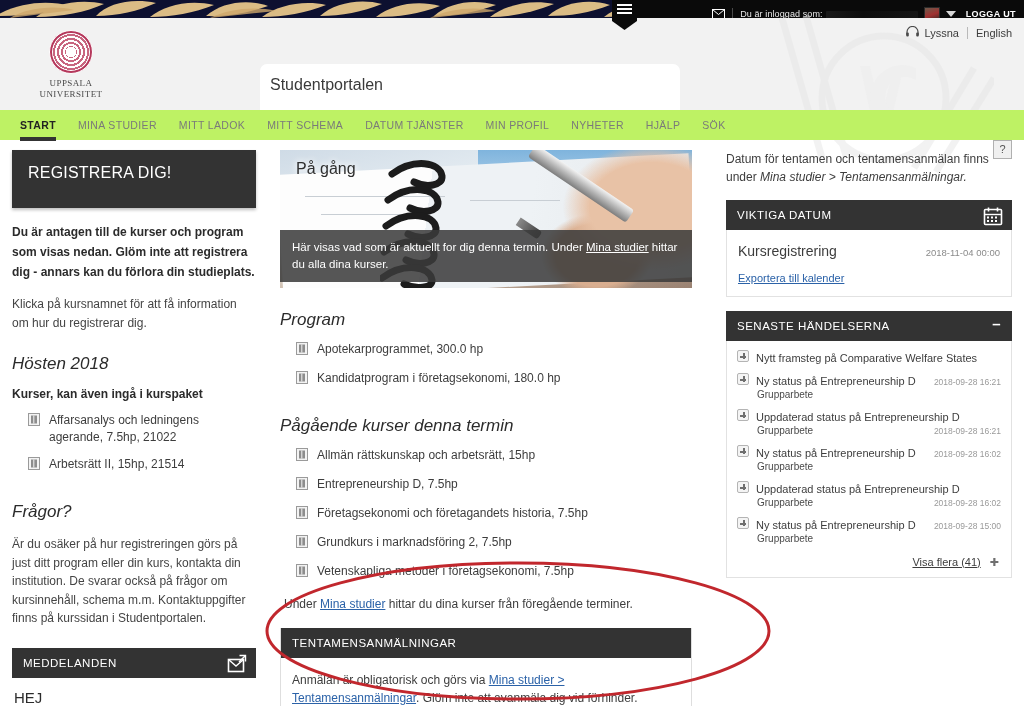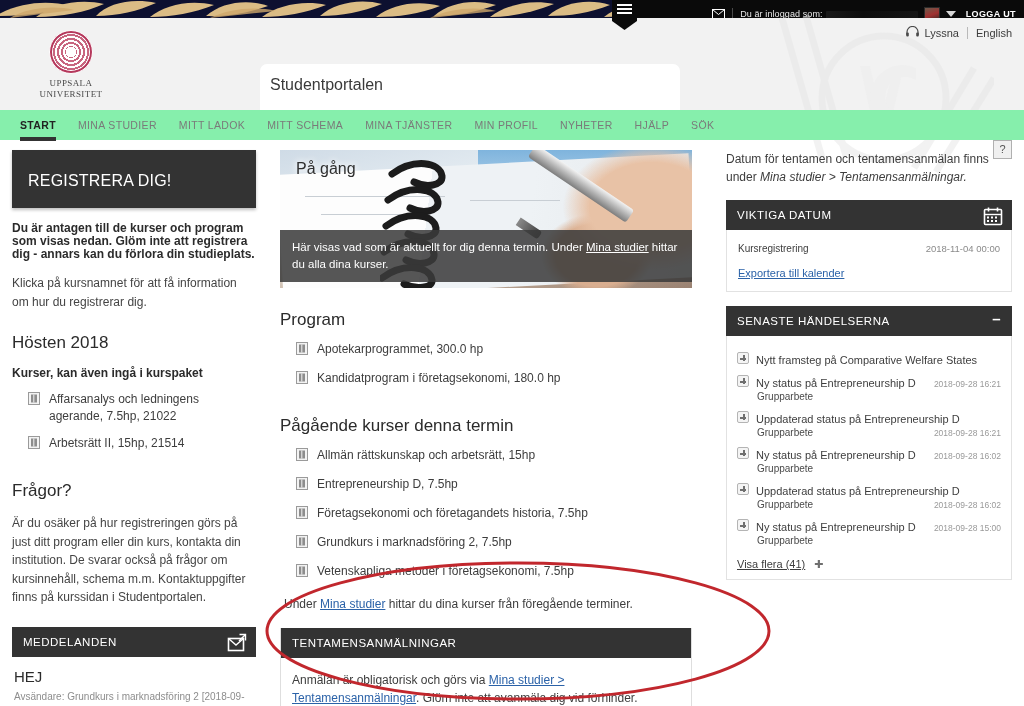--- a/index.html
+++ b/index.html
@@ -93,21 +93,21 @@
   #utilbar {
     position:absolute; right:12px; top:8px;
     display:flex; align-items:center; font-size:11px; color:#3c3c3c;
   }
   #utilbar .vl { width:1px; height:12px; background:#b9b9b9; margin:0 8px; }
   .hp-ico { margin-right:5px; display:inline-block; }
 
   
   #nav {
     position:absolute; top:110px; left:0; width:1024px; height:30px;
-    background:#86efac;
+    background:#bef264;
     display:flex; align-items:flex-start; padding-left:20px; gap:22px;
   }
   #nav .item {
     font-size:10.5px; letter-spacing:.35px; color:#7a7a7a;
     padding-top:9px; position:relative; cursor:pointer; white-space:nowrap;
   }
   #nav .item.active { color:#222222; font-weight:bold; }
   #nav .item.active::after {
     content:""; position:absolute; left:0; right:0; bottom:-10px;
     height:4px; background:#333333;
@@ -124,34 +124,35 @@
   .darkbar {
     background:#333333; color:#ffffff;
     font-size:11.5px; letter-spacing:.5px;
     padding:9px 11px; position:relative;
   }
   .darkbar .hdr-ico { position:absolute; right:8px; top:5px; }
 
   
   #regbanner {
     background:#333333; color:#ffffff; height:58px;
-    display:flex; align-items:flex-start; padding:22px 16px;
+    display:flex; align-items:flex-start; padding:14px 16px;
     font-size:16px; letter-spacing:.2px;
     box-shadow:0 2px 3px rgba(0,0,0,.25);
   }
   .body-strong {
-    font-size:12px; font-weight:bold; line-height:13px; color:#2b2b2b;
+    font-size:12px; font-weight:bold; line-height:20px; color:#2b2b2b;
     margin:14px 0 0 0;
   }
   .body-norm {
     font-size:12px; line-height:18.5px; color:#444444; margin:13px 0 0 0;
   }
   h2.sec {
     font-size:17px; font-weight:normal; color:#2b2b2b;
     margin:22px 0 0 0;
+    font-style:italic;
   }
   h3.sub {
     font-size:12px; font-weight:bold; color:#2b2b2b; margin:13px 0 0 0;
   }
   .course-list { list-style:none; margin:6px 0 0 0; padding:0; }
   .course-list li {
     display:flex; align-items:flex-start; gap:9px;
     padding:5px 16px; font-size:12px; line-height:17px; color:#3d3d3d;
   }
   .doc-ico { flex:0 0 auto; margin-top:1px; }
@@ -215,42 +216,42 @@
   .rt-intro em { font-style:italic; }
   #helpbtn {
     position:absolute; right:0; top:-10px; width:19px; height:19px;
     border:1px solid #b0b0b0; background:#f0f0f0;
     font-size:11px; color:#555; text-align:center; line-height:17px;
     cursor:pointer;
   }
   .panel { margin-top:14px; }
   .panel .rows { border:1px solid #e2e2e2; border-top:0; padding:6px 11px 11px 11px; }
   .kvrow { display:flex; justify-content:space-between; align-items:baseline; padding:7px 0 4px 0; }
-  .kvrow .k { font-size:10px; color:#3d3d3d; }
+  .kvrow .k { font-size:14px; color:#3d3d3d; }
   .kvrow .v { font-size:9.5px; color:#8a8a8a; }
   .exp { display:inline-block; margin-top:9px; font-size:11px; }
 
-  .evrows { border:1px solid #e2e2e2; border-top:0; padding:11px 10px 8px 10px; }
+  .evrows { border:1px solid #e2e2e2; border-top:0; padding:4px 10px 8px 10px; }
   .ev { padding:5px 0 4px 0; }
   .ev .l1 { display:flex; align-items:baseline; gap:7px; }
   .ev .l1 .t { font-size:11px; color:#3d3d3d; flex:1 1 auto; }
   .ev .l1 .d { font-size:8.5px; color:#9a9a9a; white-space:nowrap; }
   .ev .l2 { display:flex; align-items:baseline; gap:7px; padding-left:20px; margin-top:2px; }
   .ev .l2 .t { font-size:10px; color:#4a4a4a; flex:1 1 auto; }
   .ev .l2 .d { font-size:8.5px; color:#9a9a9a; white-space:nowrap; }
   .plusico {
     flex:0 0 auto; width:12px; height:12px; border:1px solid #b4b4b4;
     background:#f4f4f4; position:relative; border-radius:2px;
   }
   .plusico::before, .plusico::after {
     content:""; position:absolute; background:#6f6f6f;
   }
   .plusico::before { left:2px; right:2px; top:5px; height:1.5px; }
   .plusico::after  { top:2px; bottom:2px; left:5px; width:1.5px; }
-  .showmore { text-align:left; padding:8px 2px 0 0; font-size:11px; }
+  .showmore { text-align:right; padding:8px 2px 0 0; font-size:11px; }
   .showmore a { color:#3d3d3d; text-decoration:underline; }
   .showmore .pl { display:inline-block; margin-left:6px; color:#6f6f6f; }
 
   
   #msgs { margin-top:20px; }
   #msgs .body { padding:11px 2px 0 2px; }
   #msgs .subj { font-size:15px; color:#2b2b2b; }
   #msgs .meta { font-size:10px; color:#8d8d8d; line-height:15px; margin-top:4px; }
 
   .minus { color:#ffffff; font-size:15px; line-height:10px; font-weight:bold; }
@@ -358,21 +359,21 @@
     <span class="vl"></span>
     <span>English</span>
   </div>
 </div>
 
 <div id="nav">
   <div class="item active">START</div>
   <div class="item">MINA STUDIER</div>
   <div class="item">MITT LADOK</div>
   <div class="item">MITT SCHEMA</div>
-  <div class="item">MINA TJÄNSTER</div>
+  <div class="item">DATUM TJÄNSTER</div>
   <div class="item">MIN PROFIL</div>
   <div class="item">NYHETER</div>
   <div class="item">HJÄLP</div>
   <div class="item">SÖK</div>
 </div>
 
 <div id="cols">
 
   <div class="col-left">
 

